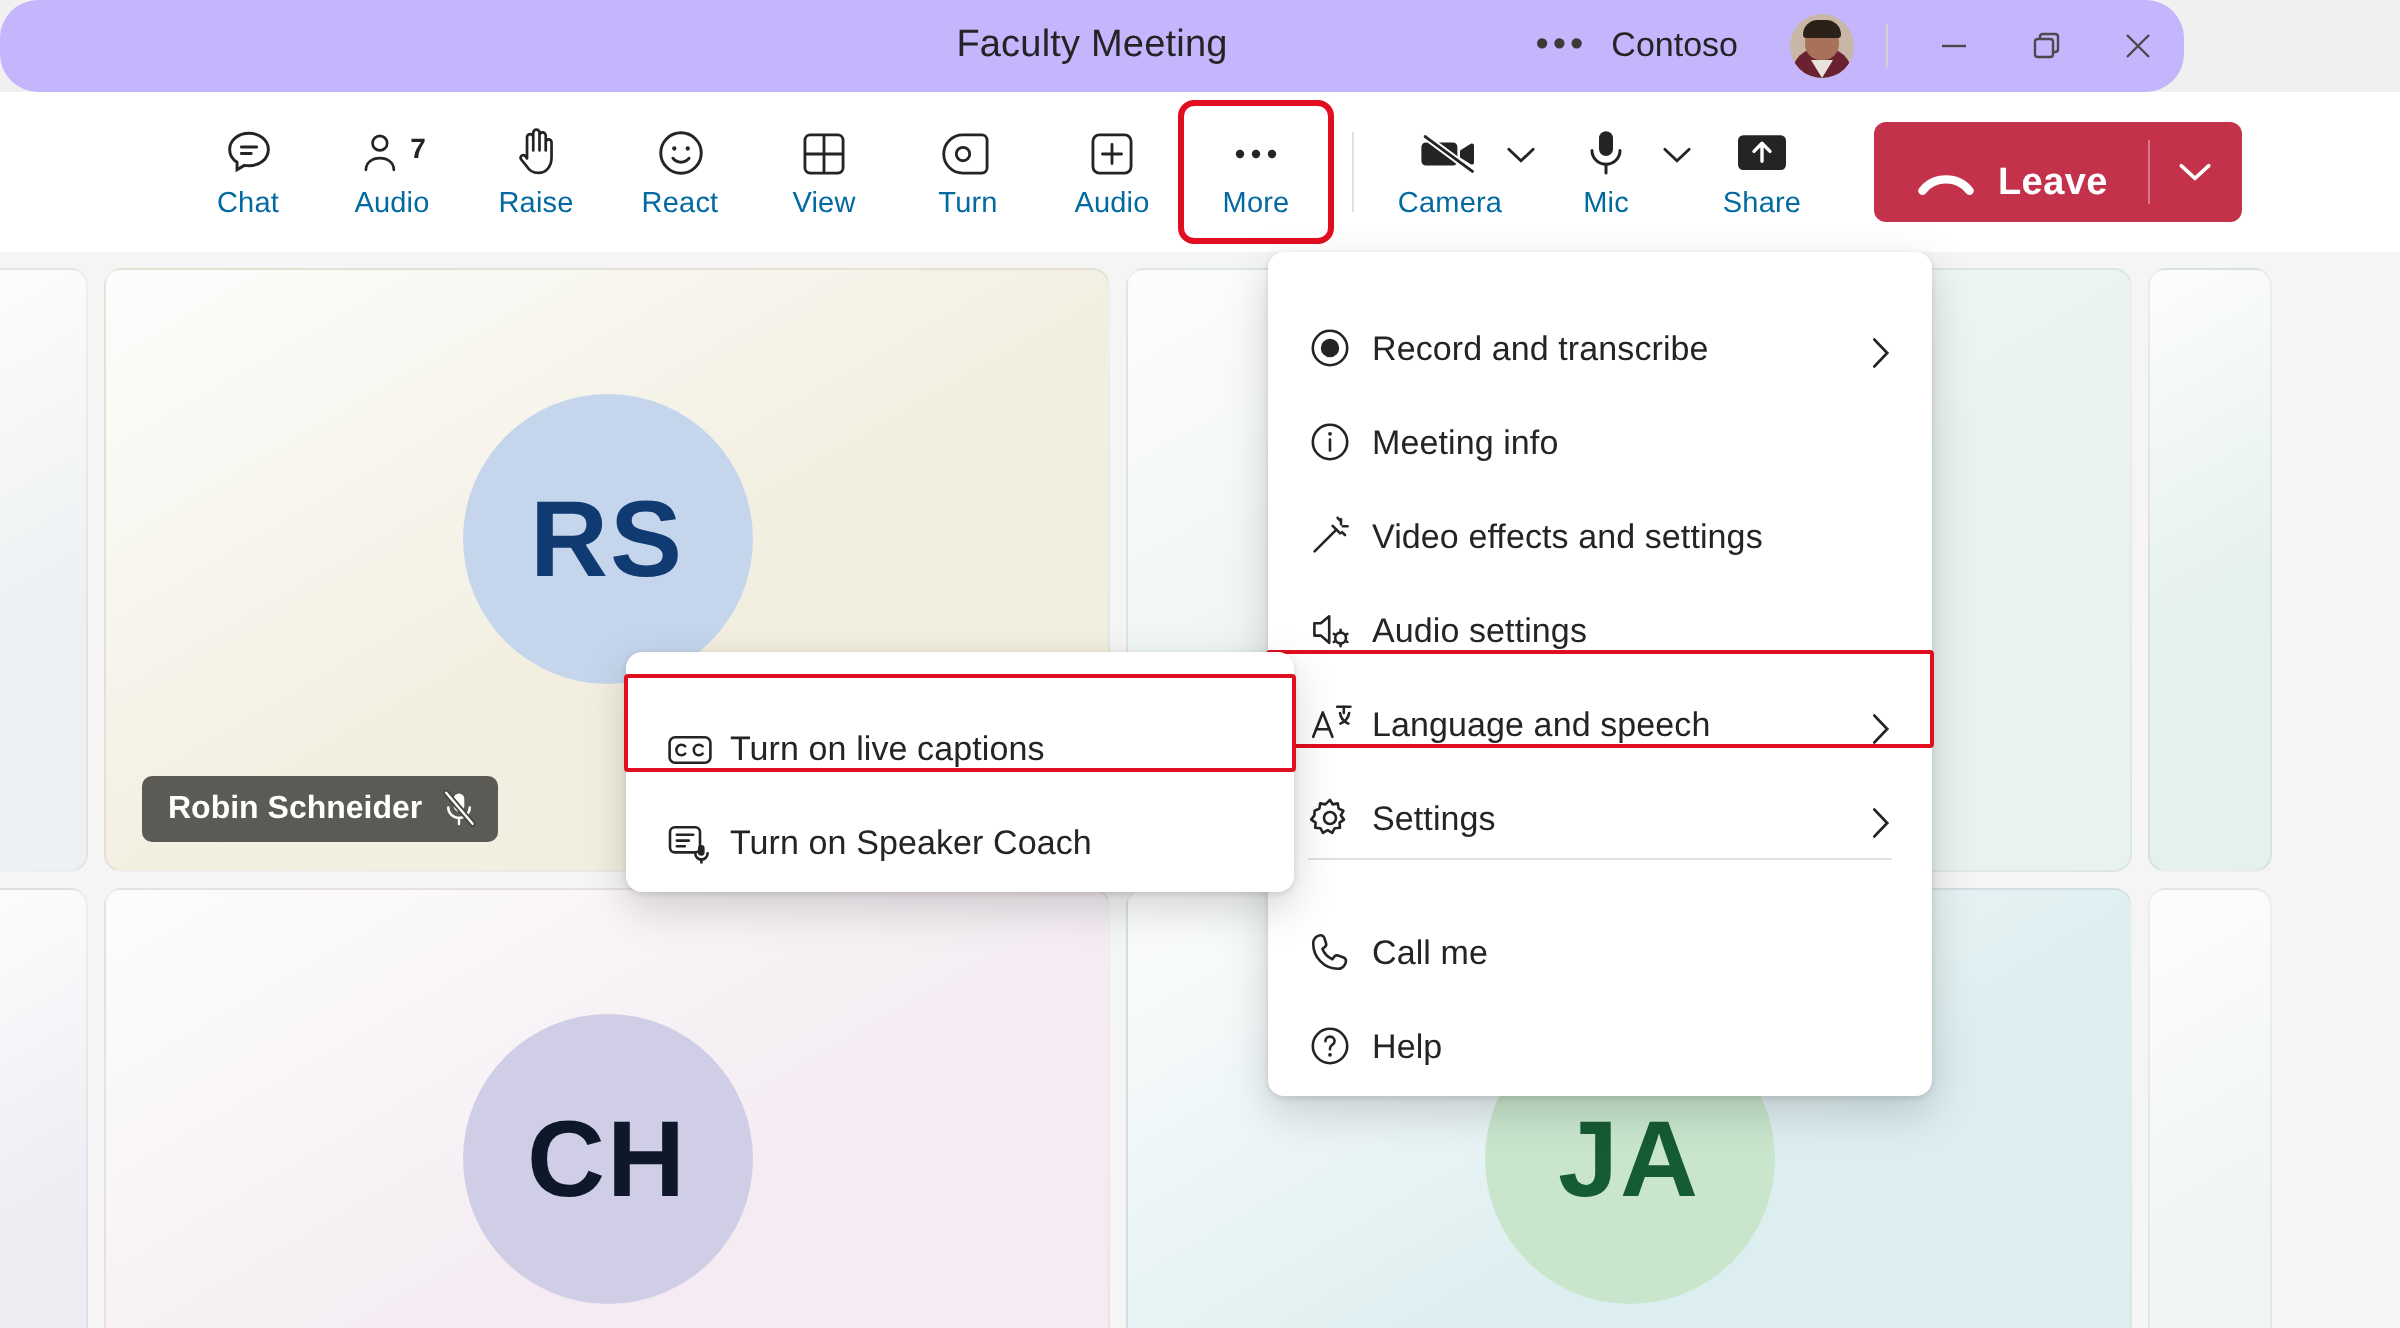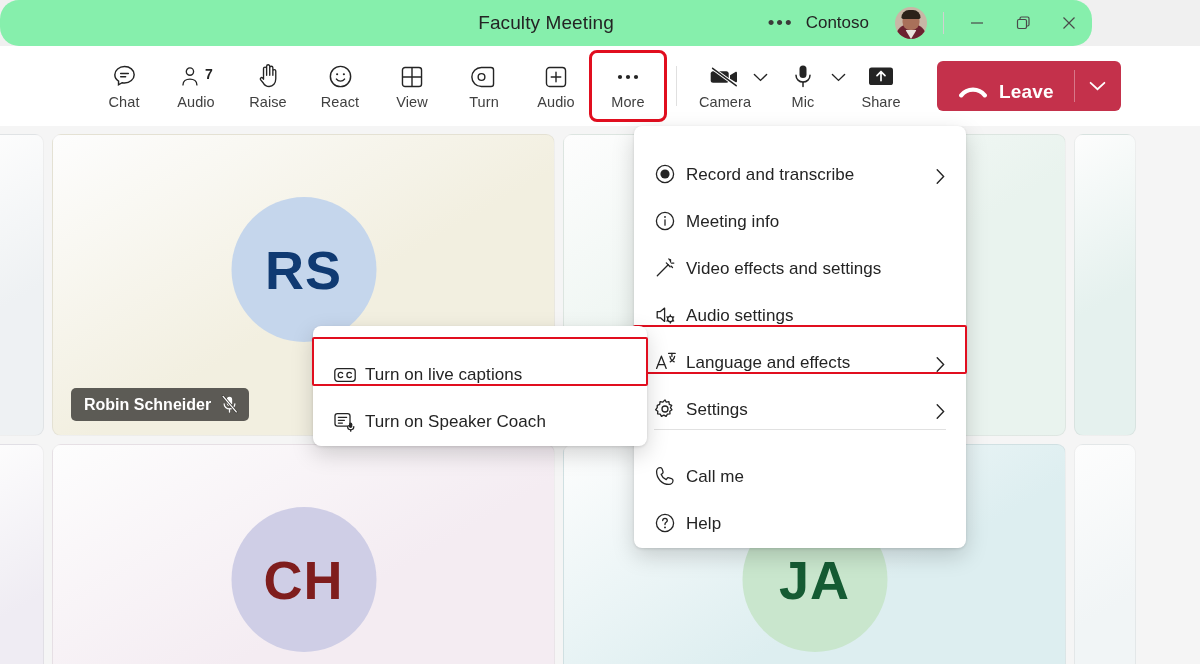--- a/index.html
+++ b/index.html
@@ -12,21 +12,21 @@
     background: #f0f0f0;
     position: relative;
     -webkit-font-smoothing: antialiased;
   }
 
   
   .titlebar {
     position: absolute;
     top: 0; left: 0;
     width: 1092px; height: 46px;
-    background: #86efac;
+    background: #c4b5fd;
     display: flex;
     align-items: center;
     border-radius: 19px;
   }
   .titlebar-title {
     position: absolute;
     left: 0; right: 0;
     text-align: center;
     font-size: 19px;
     color: #242424;
@@ -132,21 +132,21 @@
   .tool .ti {
     height: 28px;
     display: flex;
     align-items: center;
     justify-content: center;
     color: #242424;
     position: relative;
   }
   .tool .tl {
     font-size: 14.5px;
-    color: #404040;
+    color: #0369a1;
     letter-spacing: 0.1px;
   }
   .tool.highlighted {
     outline: 3px solid #e10e1f;
     outline-offset: 0;
   }
   .badge-count {
     font-size: 14px;
     font-weight: bold;
     color: #242424;
@@ -502,21 +502,21 @@
             <path d="M2.2 1.4l14 16.4" stroke="#474541" stroke-width="3.2" stroke-linecap="round"></path>
             <path d="M2.2 1.4l14 16.4" stroke="#ffffff" stroke-width="1.3" stroke-linecap="round"></path>
           </svg>
         </span>
       </div>
     </div>
     <div class="tile" style="left: 563px; top: 8px; width: 503px; height: 302px; background: linear-gradient(150deg, rgb(253, 253, 253) 0%, rgb(233, 243, 238) 55%, rgb(233, 243, 238) 100%);"></div>
     <div class="tile" style="left: 1074px; top: 8px; width: 62px; height: 302px; background: linear-gradient(150deg, rgb(253, 253, 253) 0%, rgb(229, 241, 238) 55%, rgb(229, 241, 238) 100%);"></div>
     <div class="tile" style="left: -18px; top: 318px; width: 62px; height: 302px; background: linear-gradient(150deg, rgb(253, 253, 253) 0%, rgb(239, 236, 243) 55%, rgb(239, 236, 243) 100%);"></div>
     <div class="tile" style="left: 52px; top: 318px; width: 503px; height: 302px; background: linear-gradient(150deg, rgb(253, 253, 253) 0%, rgb(244, 236, 242) 55%, rgb(244, 236, 242) 100%);">
-      <div class="avatar-circle" style="width: 145px; height: 145px; top: 62px; background: rgb(207, 206, 230); color: #7f1d1d;">
+      <div class="avatar-circle" style="width: 145px; height: 145px; top: 62px; background: rgb(207, 206, 230); color: #0f172a;">
         <span>CH</span>
       </div>
     </div>
     <div class="tile" style="left: 563px; top: 318px; width: 503px; height: 302px; background: linear-gradient(150deg, rgb(253, 253, 253) 0%, rgb(221, 238, 240) 55%, rgb(221, 238, 240) 100%);">
       <div class="avatar-circle" style="width: 145px; height: 145px; top: 62px; background: rgb(201, 230, 205); color: rgb(21, 91, 51);">
         <span>JA</span>
       </div>
     </div>
     <div class="tile" style="left: 1074px; top: 318px; width: 62px; height: 302px; background: linear-gradient(150deg, rgb(253, 253, 253) 0%, rgb(241, 245, 246) 55%, rgb(241, 245, 246) 100%);"></div>
   </div>
@@ -570,21 +570,21 @@
       <span class="mi-icon">
         <svg width="24" height="22" viewBox="0 0 24 22" fill="none" stroke="currentColor" stroke-width="1.3" stroke-linecap="round" stroke-linejoin="round">
           <path d="M2.6 17.4L7.4 5.2l4.8 12.2"></path>
           <path d="M4.2 13.6h6.4"></path>
           <path d="M14.6 2.4h6.6"></path>
           <path d="M17.9 2.4v3.1"></path>
           <path d="M20.6 5.5c-.5 2.6-2.3 4.4-4.4 5.3"></path>
           <path d="M16 5.5c.4 2.6 2.1 4.4 4.2 5.3"></path>
         </svg>
       </span>
-      <span class="mi-label">Language and effects</span>
+      <span class="mi-label">Language and speech</span>
       <span class="mi-chevron">
         <svg width="11" height="17" viewBox="0 0 11 17" fill="none" stroke="currentColor" stroke-width="1.4" stroke-linecap="round">
           <path d="M2.2 1.8l6.4 6.7-6.4 6.7"></path>
         </svg>
       </span>
     </div>
     <div class="menu-item">
       <span class="mi-icon">
         <svg width="22" height="22" viewBox="0 0 22 22" fill="none" stroke="currentColor" stroke-width="1.3" stroke-linejoin="round">
           <circle cx="11" cy="11" r="3"></circle>

